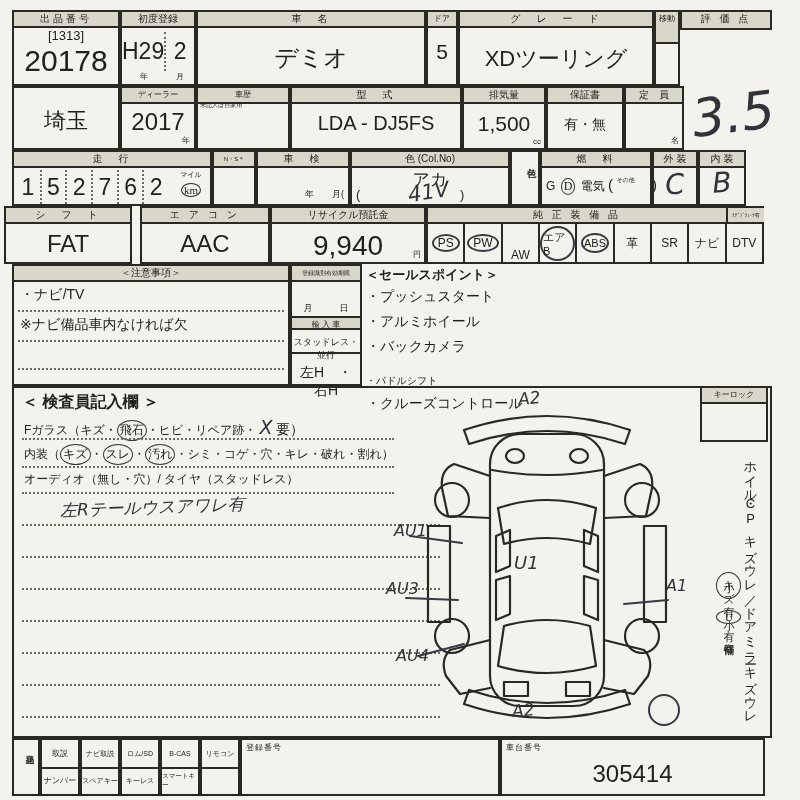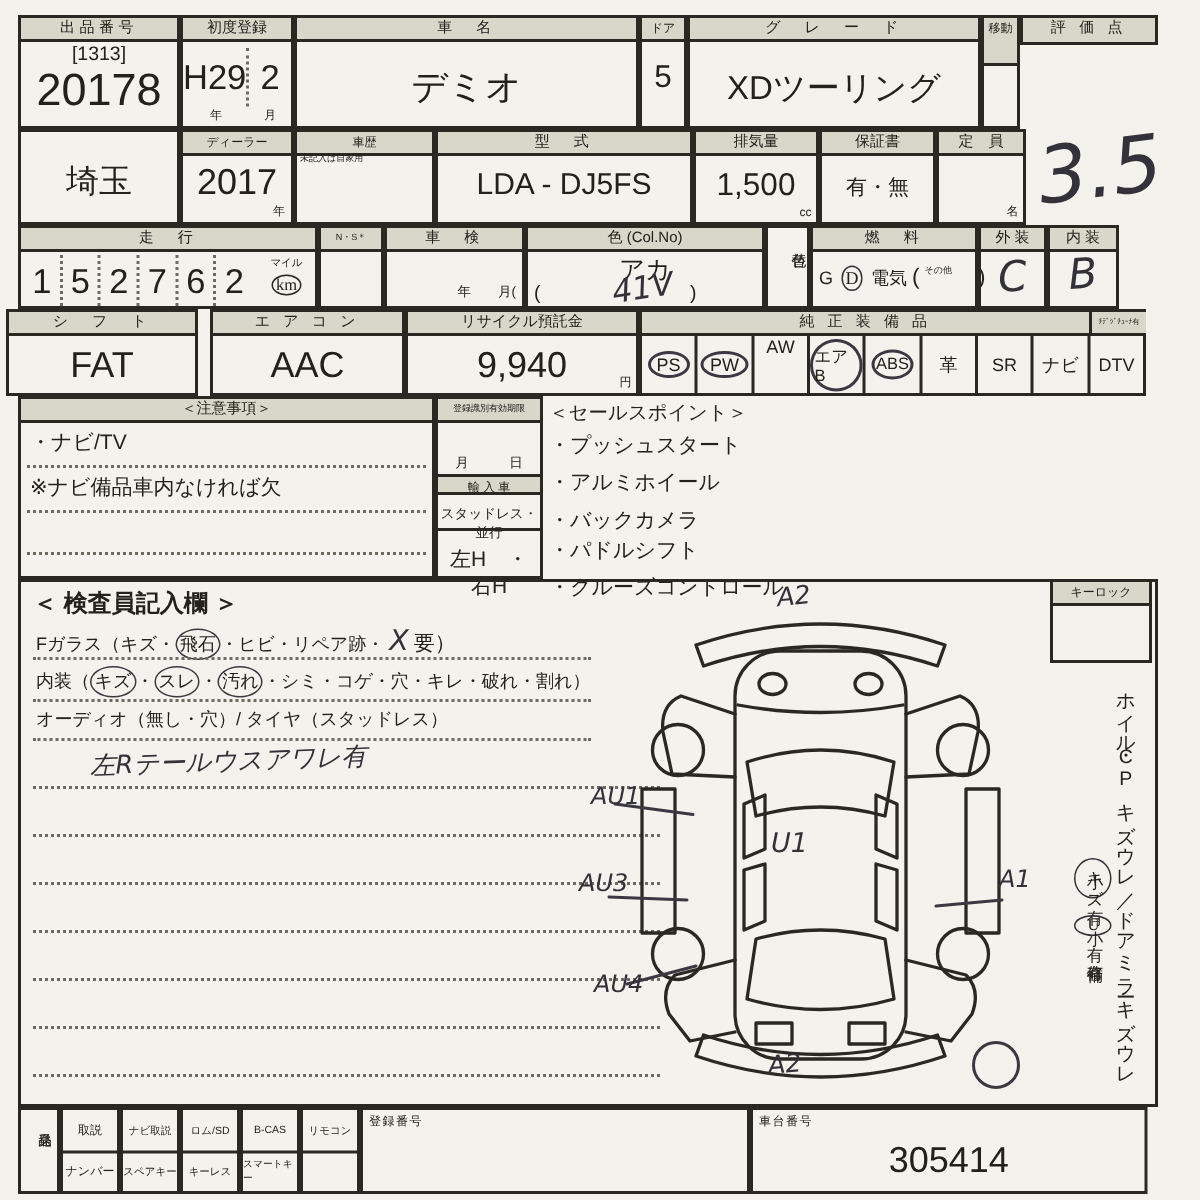--- a/index.html
+++ b/index.html
@@ -147,34 +147,34 @@
   <div class="cell" style="left:4px;top:206px;width:128px;height:58px">
     <div class="hd">シ　フ　ト</div>
     <div class="val" style="top:22px;font-size:24px">FAT</div>
   </div>
   <div class="cell" style="left:140px;top:206px;width:130px;height:58px">
     <div class="hd">エ ア コ ン</div>
     <div class="val" style="top:22px;font-size:24px">AAC</div>
   </div>
   <div class="cell" style="left:270px;top:206px;width:156px;height:58px">
     <div class="hd ns">リサイクル預託金</div>
-    <div class="val" style="top:22px;font-size:24px">9,940</div>
+    <div class="val" style="top:22px;font-size:28px">9,940</div>
     <div class="abs tiny" style="right:3px;bottom:2px">円</div>
   </div>
   <div class="cell" style="left:426px;top:206px;width:338px;height:58px">
     <div class="abs hd" style="left:0;top:0;width:298px;height:16px">純 正 装 備 品</div>
     <div class="abs hd ns" style="left:298px;top:0;width:38px;height:16px;font-size:5px;border-left:2px solid #2a2822">ﾁﾃﾞｼﾞﾁｭｰﾅ有</div>
     <div class="abs" style="left:0;top:16px;right:0;bottom:0;display:flex">
       <div style="flex:1;border-right:2px solid #2a2822;display:flex;align-items:center;justify-content:center">
           <span class="pen-oval" style="font-size:12px">PS</span>
         </div>
       <div style="flex:1;border-right:2px solid #2a2822;display:flex;align-items:center;justify-content:center">
           <span class="pen-oval" style="font-size:12px">PW</span>
         </div>
-      <div style="flex:1;border-right:2px solid #2a2822;display:flex;align-items:flex-start;justify-content:center">
+      <div style="flex:1;border-right:2px solid #2a2822;display:flex;align-items:flex-end;justify-content:center">
           <span style="font-size:12px">AW</span>
         </div>
       <div style="flex:1;border-right:2px solid #2a2822;display:flex;align-items:center;justify-content:center">
           <span class="pen-oval" style="font-size:11px;padding:2px 1px">エアB</span>
         </div>
       <div style="flex:1;border-right:2px solid #2a2822;display:flex;align-items:center;justify-content:center">
           <span class="pen-oval" style="font-size:11px;padding:2px 1px">ABS</span>
         </div>
       <div style="flex:1;border-right:2px solid #2a2822;display:flex;align-items:center;justify-content:center">
           <span style="font-size:12px">革</span>
@@ -201,25 +201,25 @@
   </div>
   <div class="cell" style="left:290px;top:264px;width:72px;height:122px">
     <div class="hd ns" style="font-size:6px">登録識別有効期限</div>
     <div class="abs" style="left:0;right:0;top:36px;text-align:center;font-size:9px">月　　　日</div>
     <div class="abs hd ns" style="left:0;right:0;top:50px;height:14px;border-top:2px solid #2a2822;font-size:8px">輸 入 車</div>
     <div class="abs" style="left:0;right:0;top:70px;text-align:center;font-size:9px">スタッドレス・並行</div>
     <div class="abs" style="left:0;right:0;top:86px;border-top:2px solid #2a2822"></div>
     <div class="abs" style="left:0;right:0;top:98px;text-align:center;font-size:14px">左H　・　右H</div>
   </div>
   <div class="abs" style="left:366px;top:266px">
-    <div style="font-size:13px;font-weight:normal">＜セールスポイント＞</div>
+    <div style="font-size:13px;font-weight:bold">＜セールスポイント＞</div>
     <div style="font-size:14px;margin-top:4px">・プッシュスタート</div>
     <div style="font-size:14px;margin-top:7px">・アルミホイール</div>
     <div style="font-size:14px;margin-top:7px">・バックカメラ</div>
-    <div style="font-size:14px;margin-top:2px">・パドルシフト</div>
+    <div style="font-size:10px;margin-top:18px">・パドルシフト</div>
     <div style="font-size:14px;margin-top:7px">・クルーズコントロール</div>
   </div>
 
   <div class="cell" style="left:12px;top:386px;width:760px;height:352px"></div>
   <div class="abs" style="left:22px;top:392px;font-size:16px;font-weight:bold">＜ 検査員記入欄 ＞</div>
   <div class="abs" style="left:24px;top:416px;font-size:12px;white-space:nowrap">
     <span>Fガラス（キズ・</span><span class="pen-oval" style="border-width:1.5px;padding:1px 2px">飛石</span><span>・ヒビ・リペア跡・</span>
     <span class="pen" style="font-size:19px">X</span>
     <span style="font-size:14px">要）</span>
   </div>

